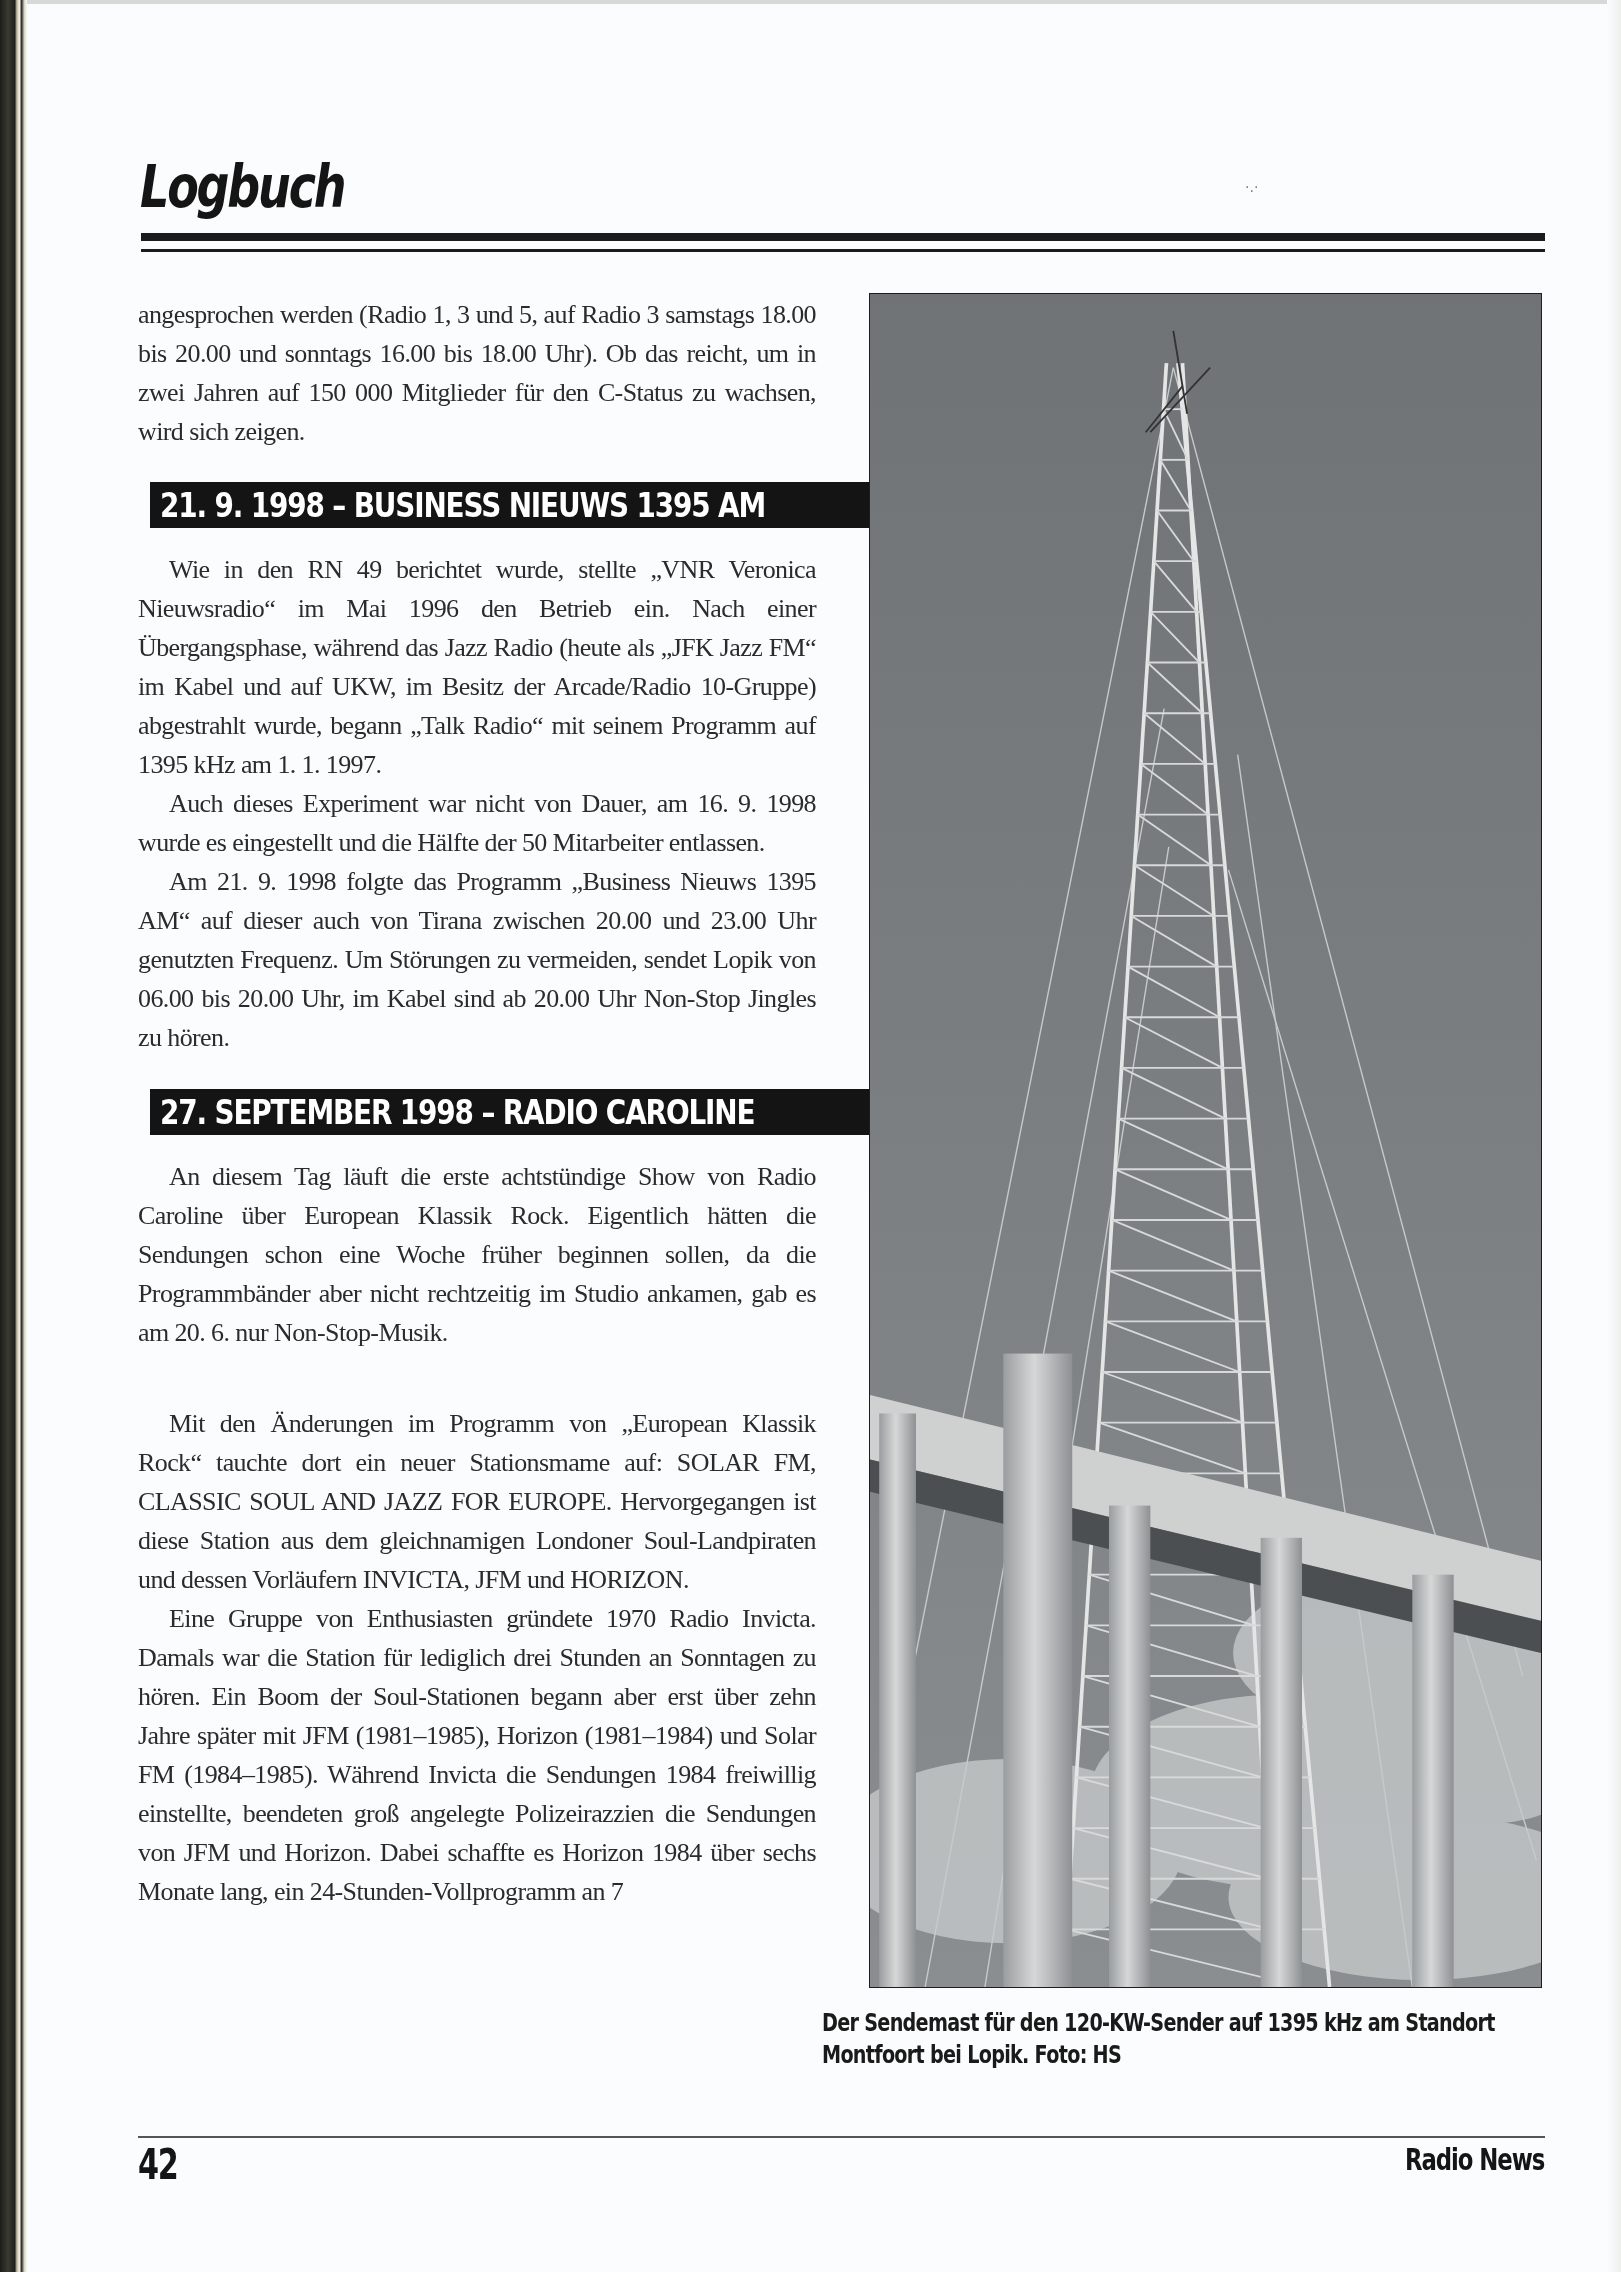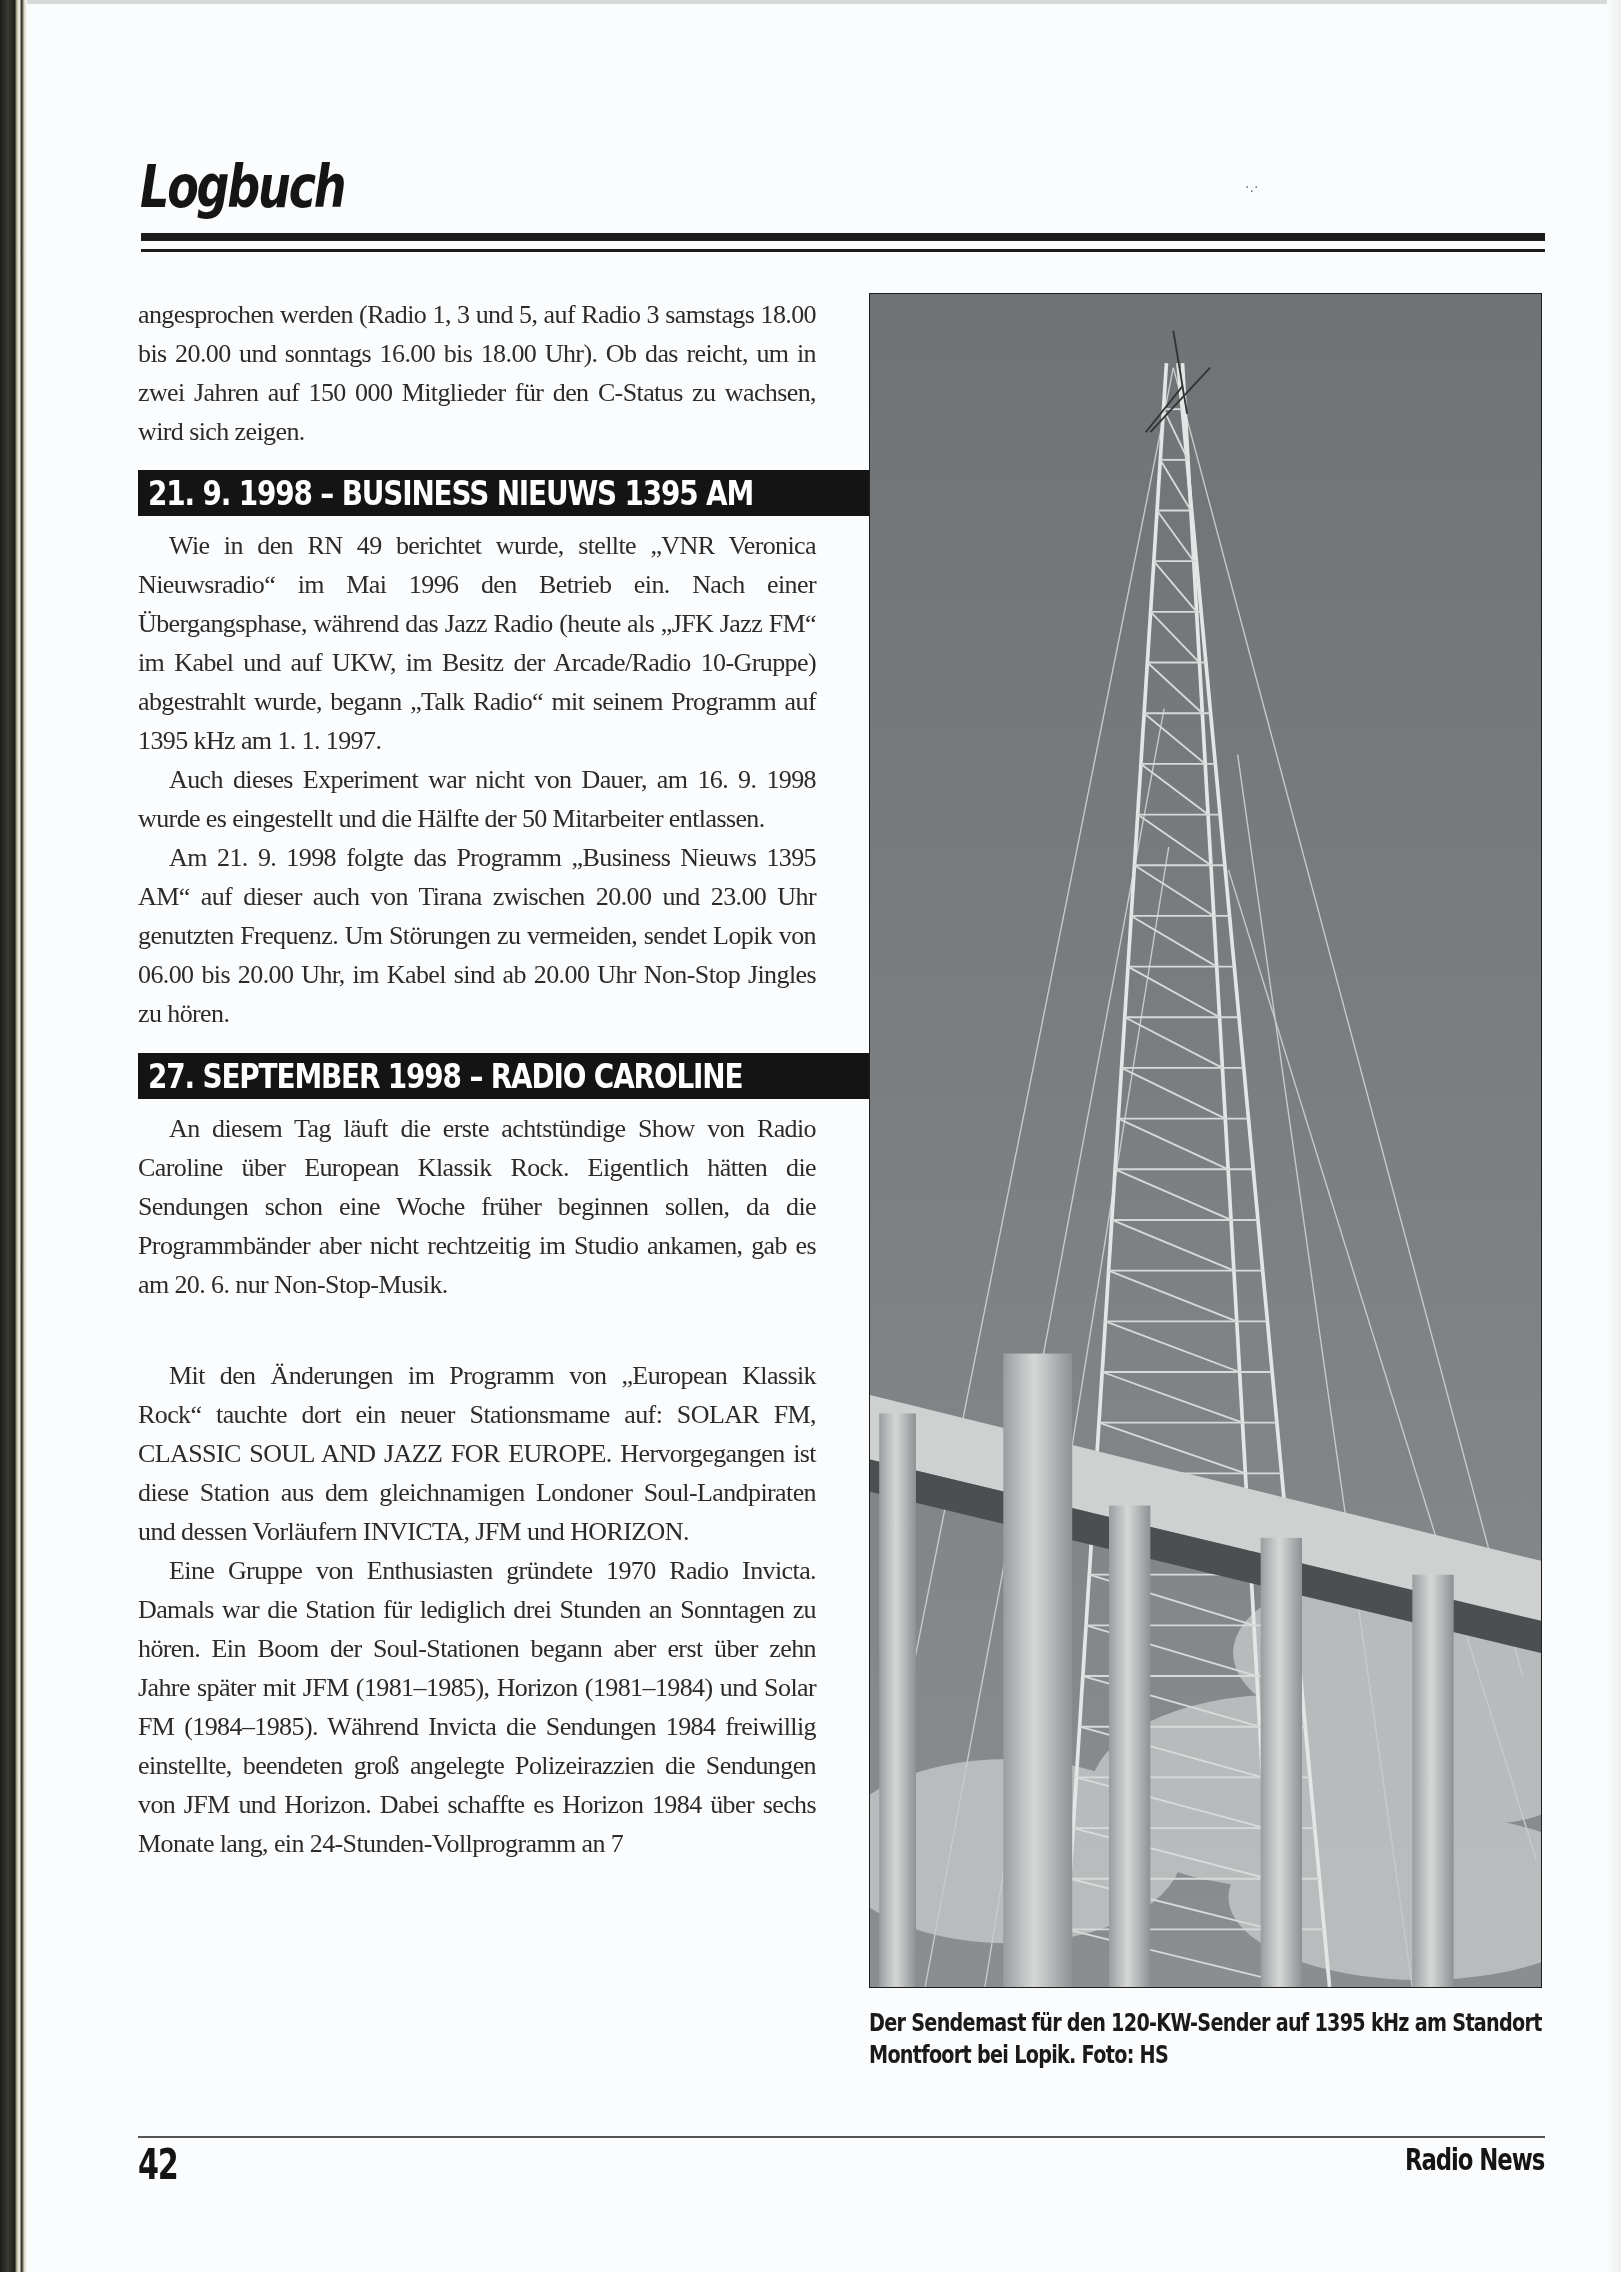--- a/index.html
+++ b/index.html
@@ -30,34 +30,34 @@
   .p {
     font-size:26px; line-height:39px; text-align:justify; margin:0;
     text-align-last:left; hyphens:manual; letter-spacing:-0.6px; word-spacing:0px;
     transform-origin:left top;
   }
   .p.indent { text-indent:31px; }
   .section-bar {
     display:inline-block; background:#141414; color:#ffffff;
     font-family:"DejaVu Sans","Liberation Sans",sans-serif; font-weight:bold;
     font-size:34px; line-height:46px; padding:0 8.3px 0 10px;
-    letter-spacing:-1.4px; white-space:nowrap; margin:0;
+    letter-spacing:-1.4px; white-space:nowrap; margin:12px;
   }
   .section-bar .inner { display:inline-block; transform:scaleX(0.82); transform-origin:left center; }
   .gap-sm { height:10px; }
   .gap-md { height:19.4px; }
   .gap-lg { height:42px; }
 
   .photo {
     position:absolute; left:869px; top:293px; width:673px; height:1695px;
     border:1.8px solid #1d1d1d; box-sizing:border-box; background:#7d8184; overflow:hidden;
   }
   .photo svg { width:100%; height:100%; display:block; }
   .caption {
-    position:absolute; left:869px; top:2007px; width:678px;
+    position:absolute; left:822px; top:2007px; width:678px;
     font-family:"DejaVu Sans","Liberation Sans",sans-serif; font-weight:bold;
     font-size:24px; line-height:32px; color:#1a1a1a; letter-spacing:-0.9px;
   }
   .caption .inner { display:block; transform:scaleX(0.80); transform-origin:left top; width:125%; }
 
   .footer-rule { position:absolute; left:138px; top:2136px; width:1407px; height:2.3px; background:#555; }
   .page-number {
     position:absolute; left:138px; top:2140px;
     font-family:"DejaVu Sans","Liberation Sans",sans-serif; font-weight:bold; font-size:42px;
     color:#151515; letter-spacing:-1.8px; transform:scaleX(0.72); transform-origin:left top;

